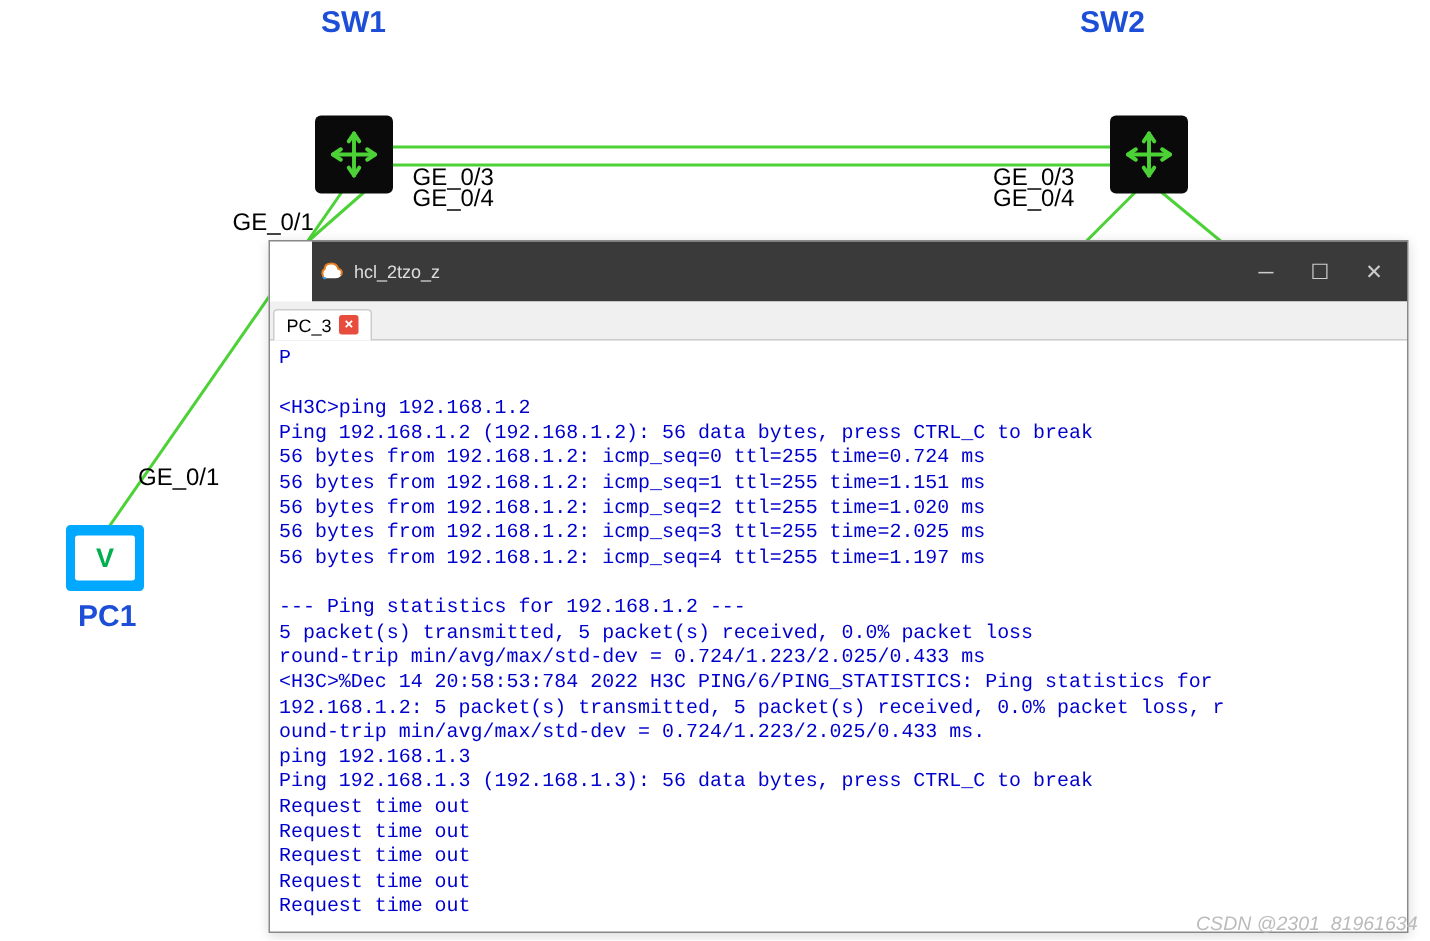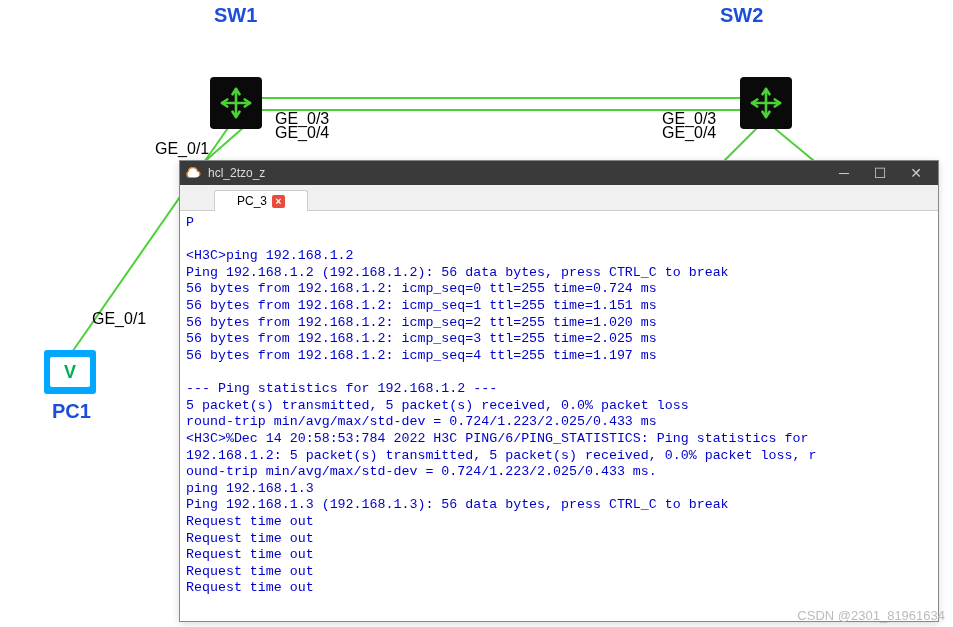--- a/index.html
+++ b/index.html
@@ -66,27 +66,28 @@
       position: absolute;
       left: 179px;
       top: 160px;
       width: 760px;
       height: 462px;
       background: #fff;
       border: 1px solid #888;
       box-shadow: 0 2px 8px rgba(0,0,0,0.15);
     }
     .titlebar {
-      height: 24px;
+      height: 40px;
       background: #3a3a3a;
       display: flex;
       align-items: center;
       padding: 0 4px;
       color: #ddd;
       font-size: 12px;
+      margin-left: 28px;
     }
     .titlebar-logo {
       width: 18px;
       height: 18px;
       margin-right: 6px;
       display: inline-flex;
       align-items: center;
       justify-content: center;
     }
     .titlebar-title { flex: 1; }
@@ -106,29 +107,28 @@
       background: #f0f0f0;
       border-bottom: 1px solid #ccc;
       display: flex;
       align-items: flex-end;
       padding-left: 2px;
     }
     .tab {
       background: #fff;
       border: 1px solid #ccc;
       border-bottom: none;
-      padding: 3px 22px;
+      padding: 3px 8px;
       font-size: 12px;
       display: flex;
-      align-items: flex-end;
+      align-items: flex-start;
       gap: 5px;
       border-radius: 3px 3px 0 0;
       position: relative;
       top: 1px;
-      margin-left: 32px;
     }
     .tab-close {
       width: 13px;
       height: 13px;
       background: #e74c3c;
       border-radius: 2px;
       color: #fff;
       font-size: 10px;
       line-height: 13px;
       text-align: center;
@@ -145,20 +145,21 @@
       line-height: 1.25;
       white-space: pre;
       border-top: none;
     }
     .watermark {
       position: absolute;
       right: 8px;
       bottom: 4px;
       color: #bbb;
       font-size: 13px;
+      font-style: italic;
       font-family: Arial, sans-serif;
     }
   </style>
 </head>
 <body>
 
 <div class="link-line" style="left:258px; top:97px; width:484px; height:2px;"></div>
 <div class="link-line" style="left:258px; top:109px; width:484px; height:2px;"></div>
 
 <svg style="position:absolute; left:0; top:0; width:953px; height:627px; pointer-events:none;">

